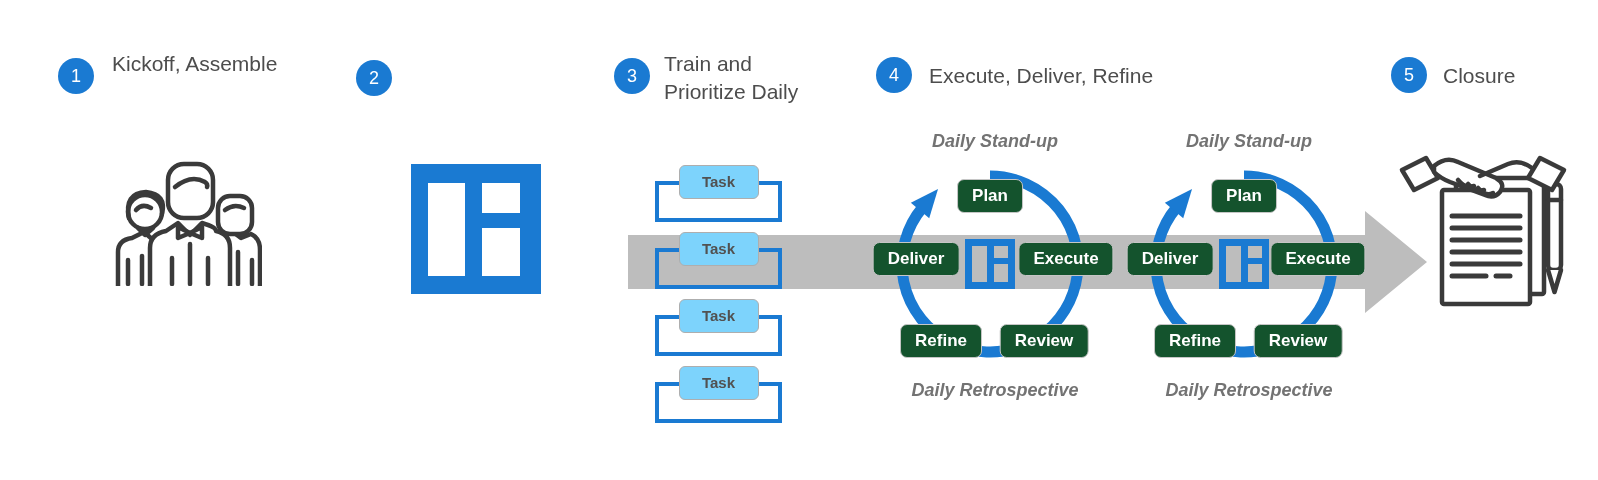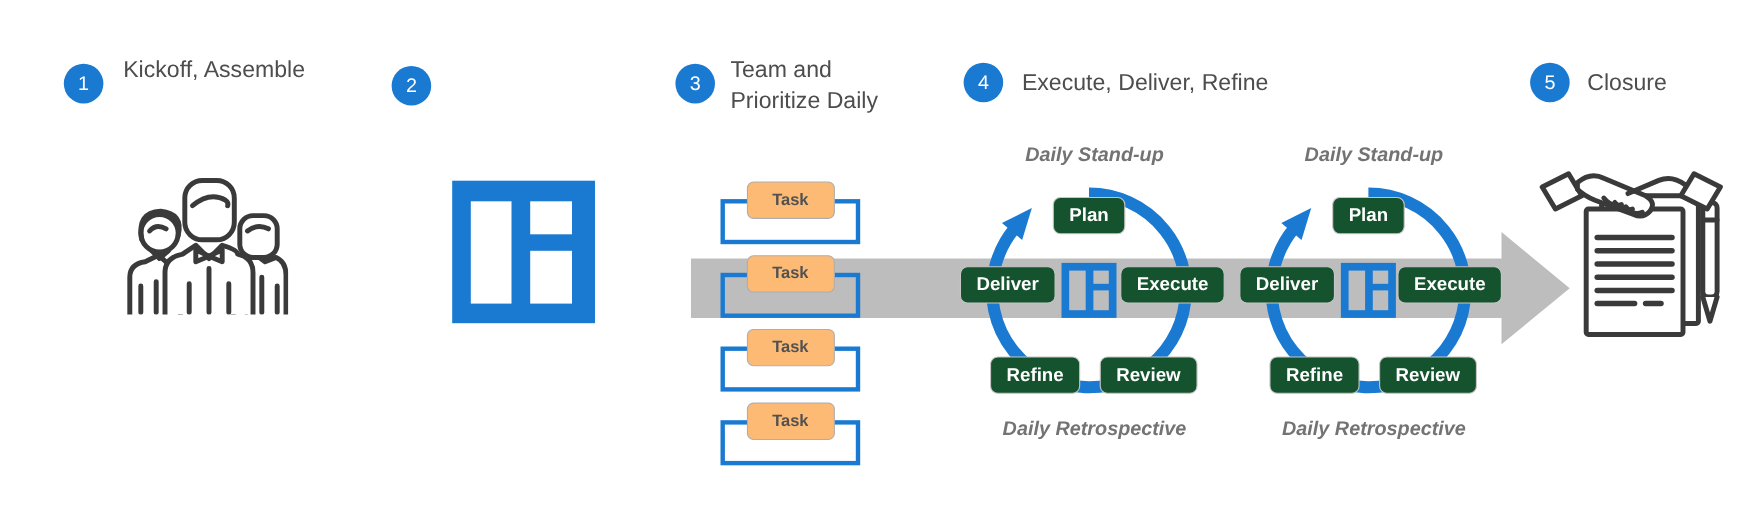--- a/index.html
+++ b/index.html
@@ -9,21 +9,21 @@
 
   
   .step-circle{width:36px;height:36px;border-radius:50%;background:#1a7ad2;color:#fff;
     font-size:18px;line-height:36px;text-align:center;font-weight:400;}
   .step-title{font-size:21px;line-height:28px;color:#4d4d4d;white-space:nowrap;}
 
   
   .task-item{width:127px;height:56px;}
   .task-bracket{position:absolute;top:16px;left:0;width:119px;height:33px;border:4px solid #1a7ad2;}
   .task-box{position:absolute;top:0;left:50%;transform:translateX(-50%);width:78px;height:32px;
-    background:#fdba74;border:1px solid #aeaeae;border-radius:6px;color:#515151;font-weight:bold;
+    background:#7dd3fc;border:1px solid #aeaeae;border-radius:6px;color:#515151;font-weight:bold;
     font-size:15px;line-height:32px;text-align:center;}
 
   
   .stage{transform:translate(-50%,-50%);background:#14532d;color:#ffffff;font-weight:bold;
     font-size:17px;padding:6px 14px;border-radius:7px;border:1px solid #c6c6c6;white-space:nowrap;z-index:4;}
   .caption{transform:translate(-50%,-50%);font-style:italic;font-size:18px;color:#737373;
     white-space:nowrap;z-index:4;font-weight:700;}
 
   .z1{z-index:1}.z2{z-index:2}.z3{z-index:3}
 </style>
@@ -38,21 +38,21 @@
 
   <div class="abs step-circle z3" style="left:58px;top:58px">1</div>
   <div class="abs step-title z3" style="left:112px;top:50px">
     <div>Kickoff, Assemble</div>
   </div>
 
   <div class="abs step-circle z3" style="left:356px;top:60px">2</div>
 
   <div class="abs step-circle z3" style="left:614px;top:58px">3</div>
   <div class="abs step-title z3" style="left:664px;top:50px">
-    <div>Team and</div>
+    <div>Train and</div>
     <div>Prioritize Daily</div>
   </div>
 
   <div class="abs step-circle z3" style="left:876px;top:57px">4</div>
   <div class="abs step-title z3" style="left:929px;top:62px">
     <div>Execute, Deliver, Refine</div>
   </div>
 
   <div class="abs step-circle z3" style="left:1391px;top:57px">5</div>
   <div class="abs step-title z3" style="left:1443px;top:62px">

